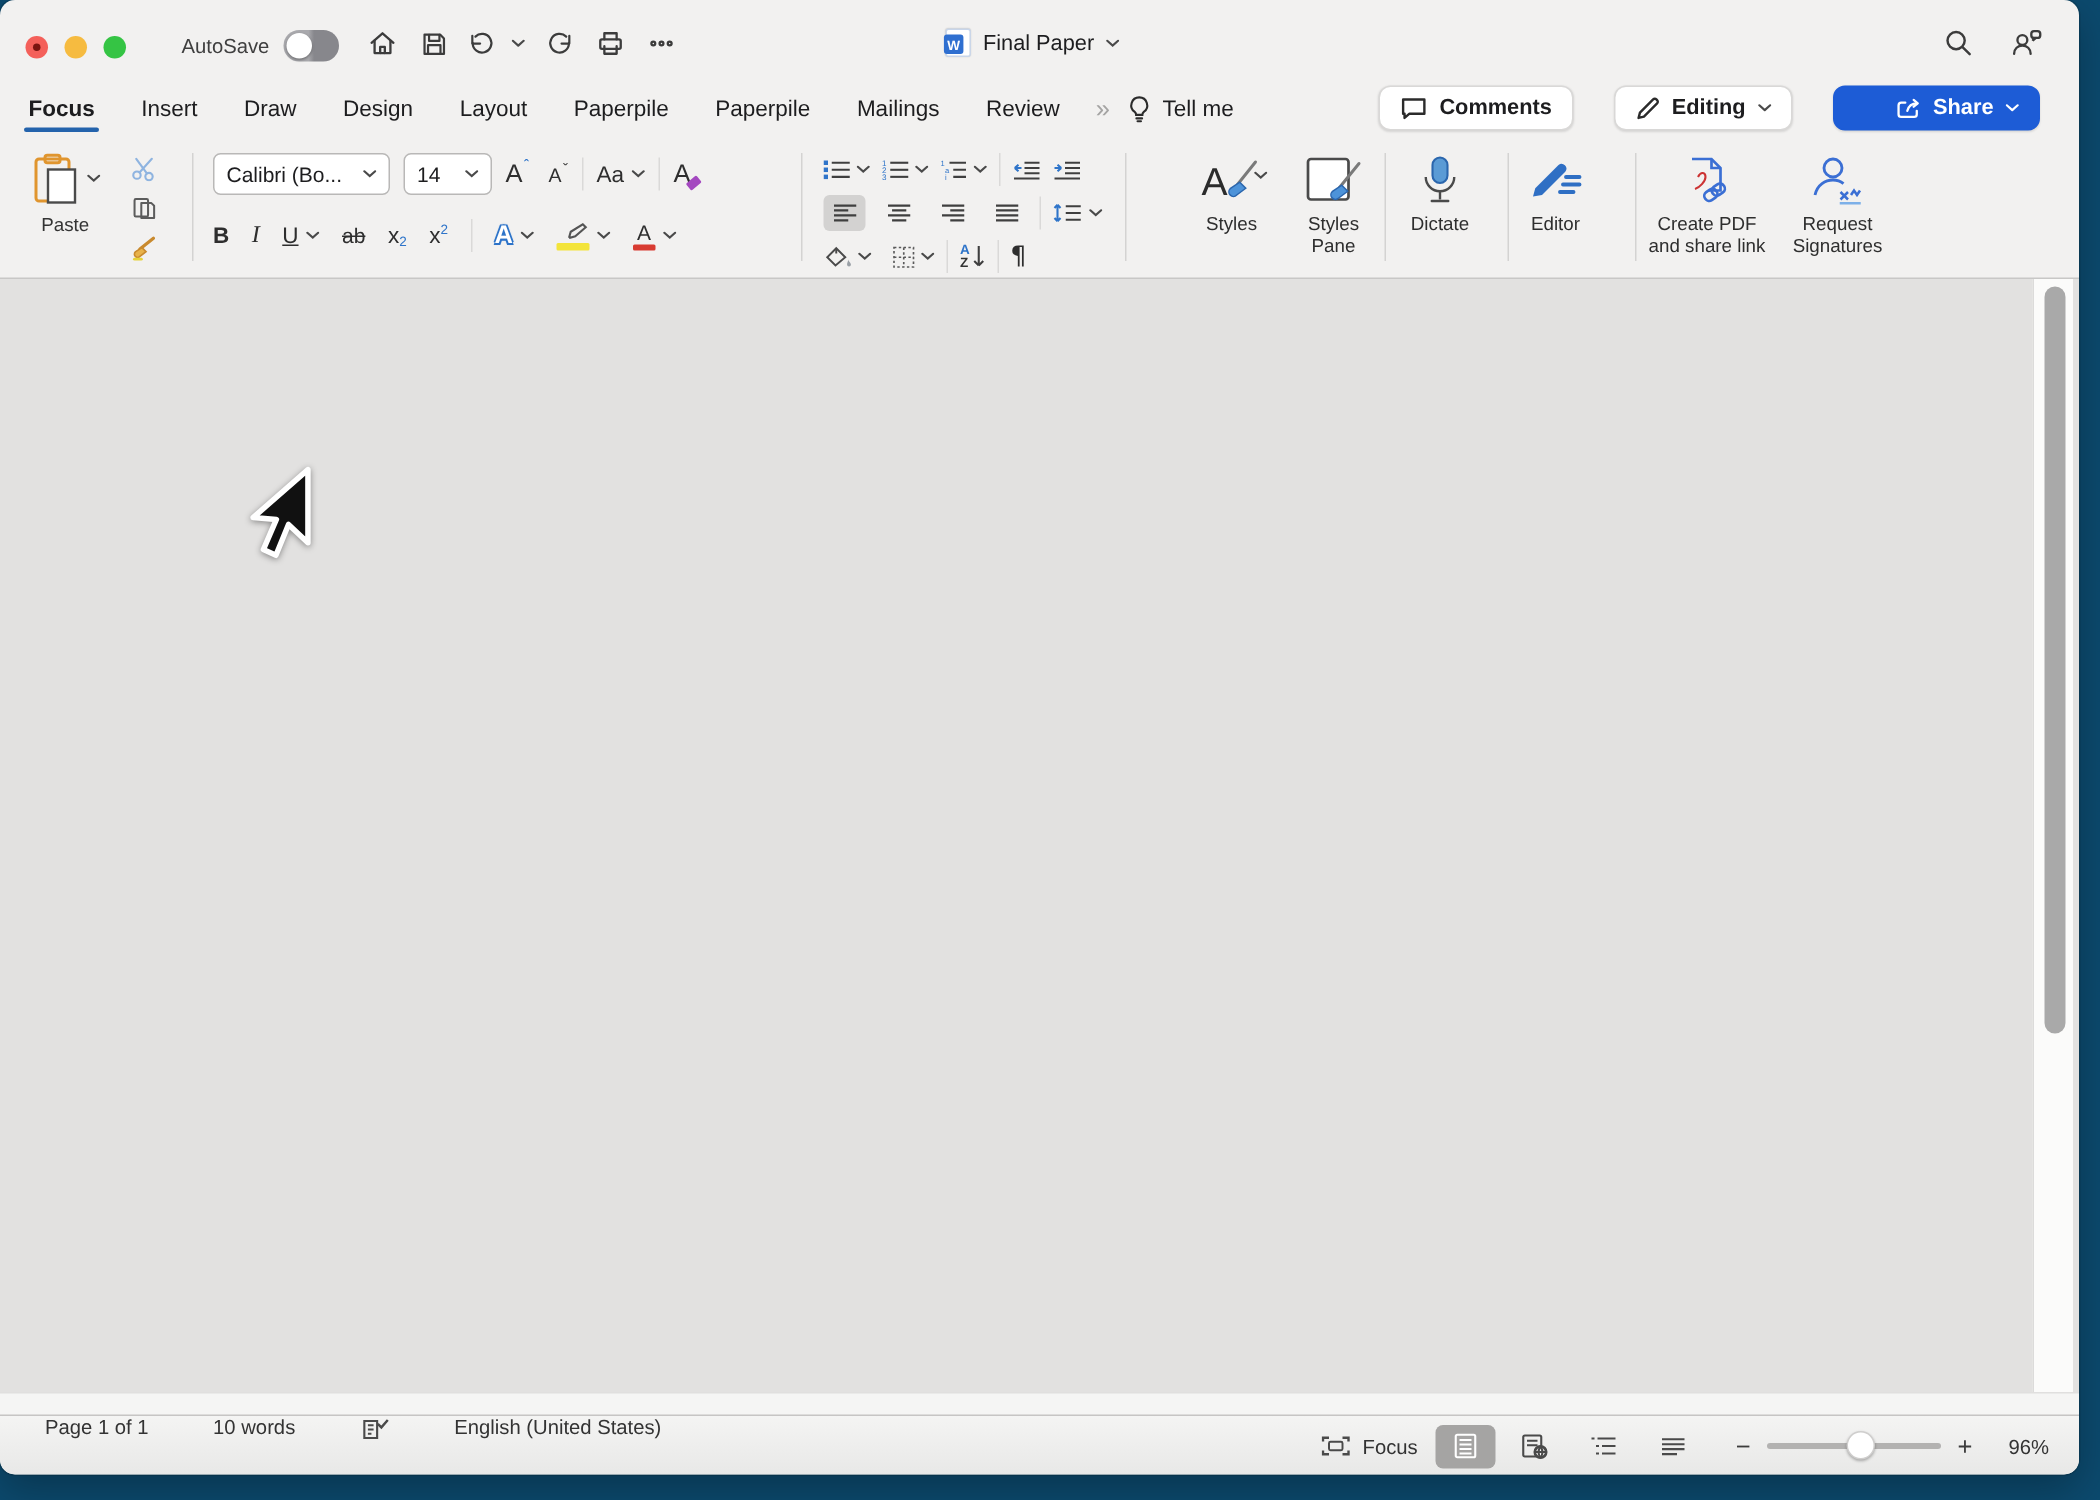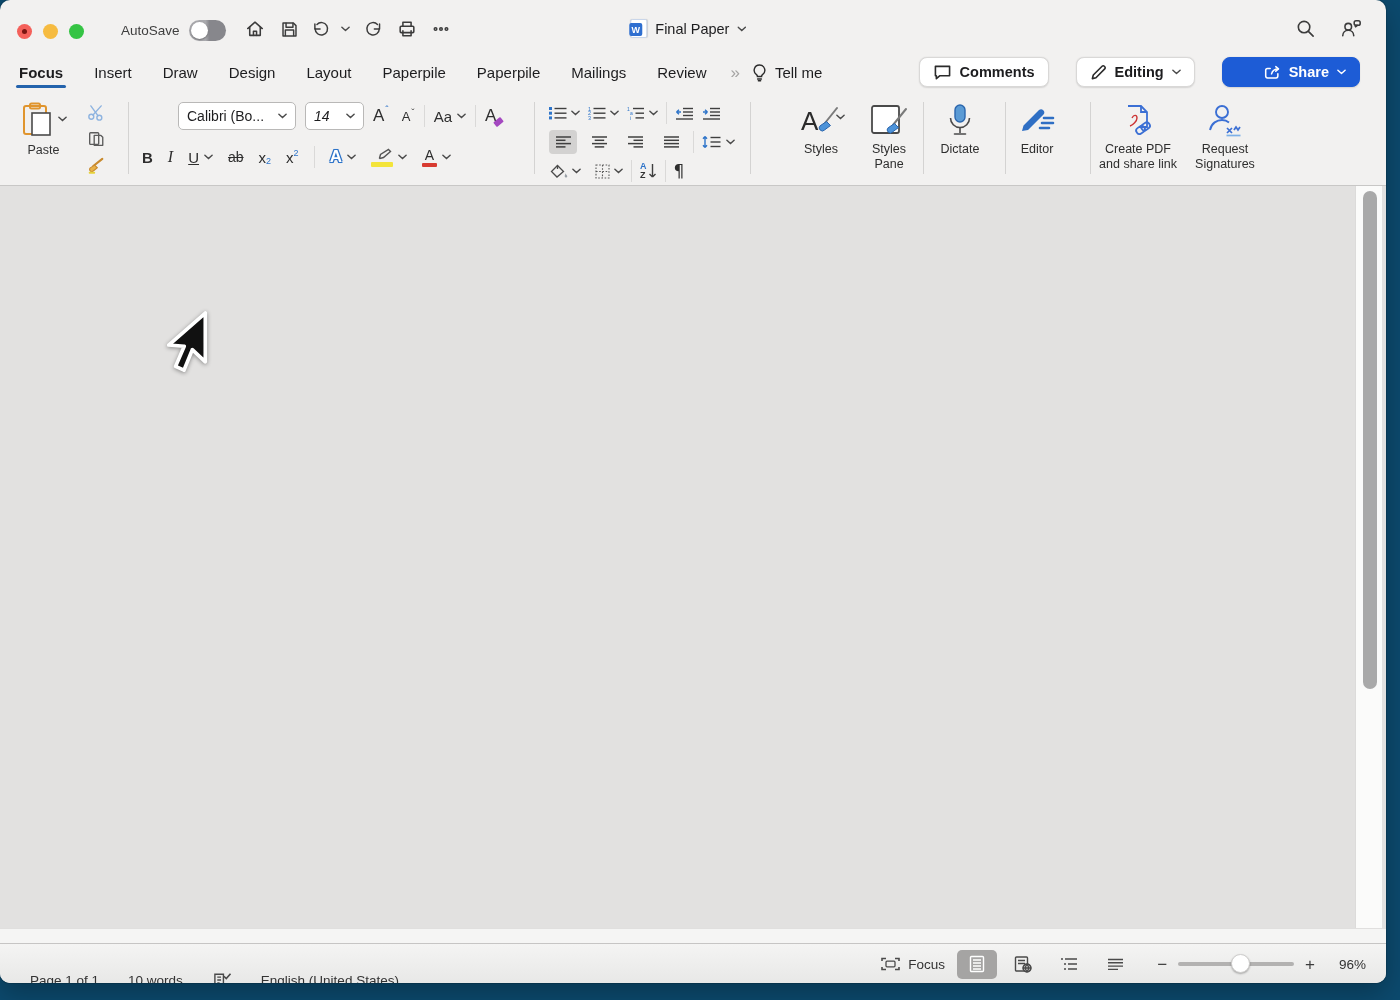--- a/index.html
+++ b/index.html
@@ -56,21 +56,21 @@
   #grp-clipboard { position:absolute; left:20px; top:12px; }
   .paste-btn { display:flex; flex-direction:column; align-items:center; cursor:pointer; }
   .paste-top { display:flex; align-items:flex-start; gap:4px; }
   .paste-label { margin-top:5px; font-size:12.5px; }
   .clip-col { position:absolute; left:66px; top:2px; display:flex; flex-direction:column; gap:9px; }
 
   #grp-font { position:absolute; left:142px; top:12px; }
   .font-row1 { display:flex; align-items:center; gap:9px; }
   .combo { height:28px; background:#fff; border:1px solid #b9b8b7; border-radius:5px; display:flex; align-items:center;
            justify-content:space-between; padding:0 8px; font-size:14px; color:#1d1d1f; cursor:pointer; }
-  .combo.fname { width:118px;margin-left:36px; } .combo.fsize { width:59px;font-style:italic; }
+  .combo.fname { width:118px; } .combo.fsize { width:59px; }
   .font-row2 { display:flex; align-items:center; gap:15px; margin-top:14px; height:26px; }
   .fx { font-size:15px; color:#2e2e2e; cursor:pointer; display:flex; align-items:flex-end; }
   .fx b { font-weight:bold; } .fx i { font-family:"Liberation Serif",serif; font-style:italic; font-size:16px; }
   .fx .ul { text-decoration:underline; } .fx .strike { text-decoration:line-through; font-size:14px;text-align:right; }
   .sup, .sub { font-size:9px; color:var(--iconblue); line-height:1; }
   .sub { align-self:flex-end; } .sup { align-self:flex-start; }
   .caret-up, .caret-dn { font-size:10px; line-height:1; margin-left:1px; }
   .caret-up { color:var(--iconblue); align-self:flex-start; } .caret-dn { color:#444; align-self:flex-start; }
   .big-a { font-size:17px; } .small-a { font-size:13px; }
   .effects-a { font-size:17px; font-weight:bold; color:#fff; text-shadow:0 0 1.5px var(--iconblue), 0 0 1.5px var(--iconblue),
@@ -102,21 +102,21 @@
           box-shadow:0 0 3px rgba(0,0,0,.25); cursor:text; }
   .doctext { position:absolute; left:88px; top:92px; font-size:15px; color:#161616; letter-spacing:.1px; }
   .vscroll { position:absolute; right:4px; top:0; bottom:0; width:27px; background:#fbfbfa; border-left:1px solid #dcdbda; }
   .vthumb { position:absolute; left:7px; top:5px; width:14px; height:498px; border-radius:7px; background:#a9a9a9; cursor:grab; }
   .cursor-arrow { position:absolute; left:164px; top:124px; filter:drop-shadow(0 1px 2px rgba(0,0,0,.4)); }
 
   
   .hstrip { position:absolute; left:0; right:0; bottom:40px; height:15px; background:#f5f5f4; border-top:1px solid #e0dfde; }
   .statusbar { position:absolute; left:0; right:0; bottom:0; height:40px; border-top:1px solid #c6c5c4;
                background:linear-gradient(#f4f4f3,#e8e8e7); font-size:13.5px; color:#333; }
-  .sb-left { position:absolute; left:30px; top:16px; height:40px; display:flex; align-items:center; gap:29px; }
+  .sb-left { position:absolute; left:30px; top:0; height:40px; display:flex; gap:43px; }
   .sb-item { cursor:pointer; }
   .sb-right { position:absolute; right:20px; top:0; height:40px; display:flex; align-items:center; gap:12px; }
   .focus-btn { display:flex; align-items:center; gap:8px; cursor:pointer; margin-right:0; }
   .view-group { display:flex; gap:6px; margin-right:10px; }
   .view-btn { width:40px; height:29px; border-radius:5px; display:flex; align-items:center; justify-content:center; cursor:pointer; }
   .view-btn.sel { background:#a5a4a3; }
   .view-btn svg { stroke:#4a4a4a; fill:none; stroke-width:1.4; }
   .view-btn.sel svg { stroke:#fff; }
   .zoom-group { display:flex; align-items:center; gap:11px; }
   .zbtn { font-size:17px; color:#3c3c3c; cursor:pointer; line-height:1; }

